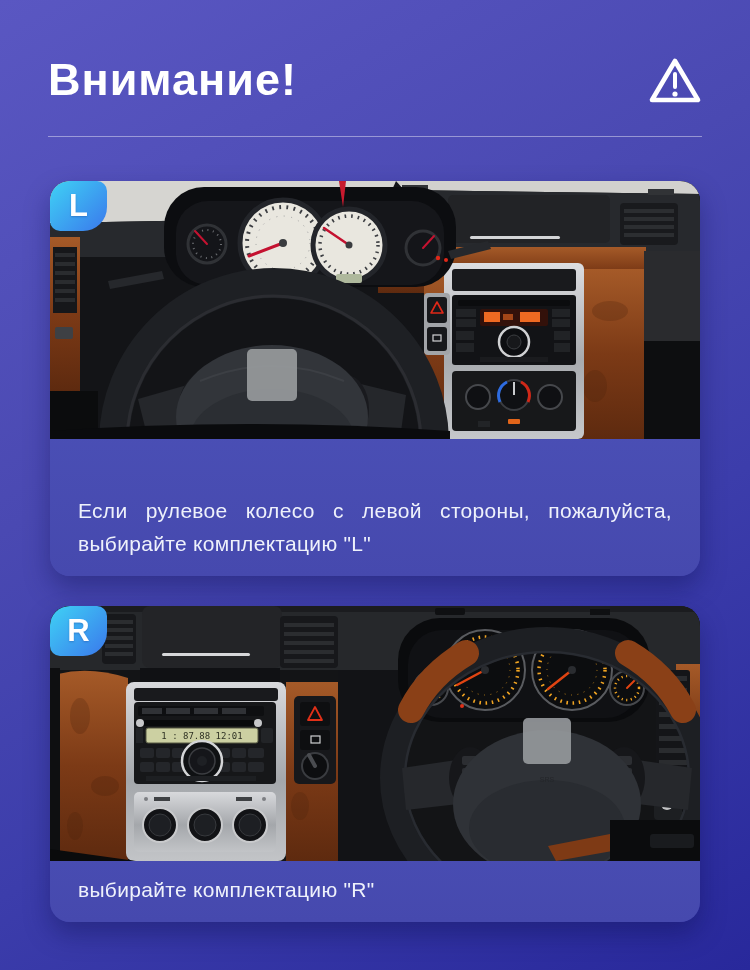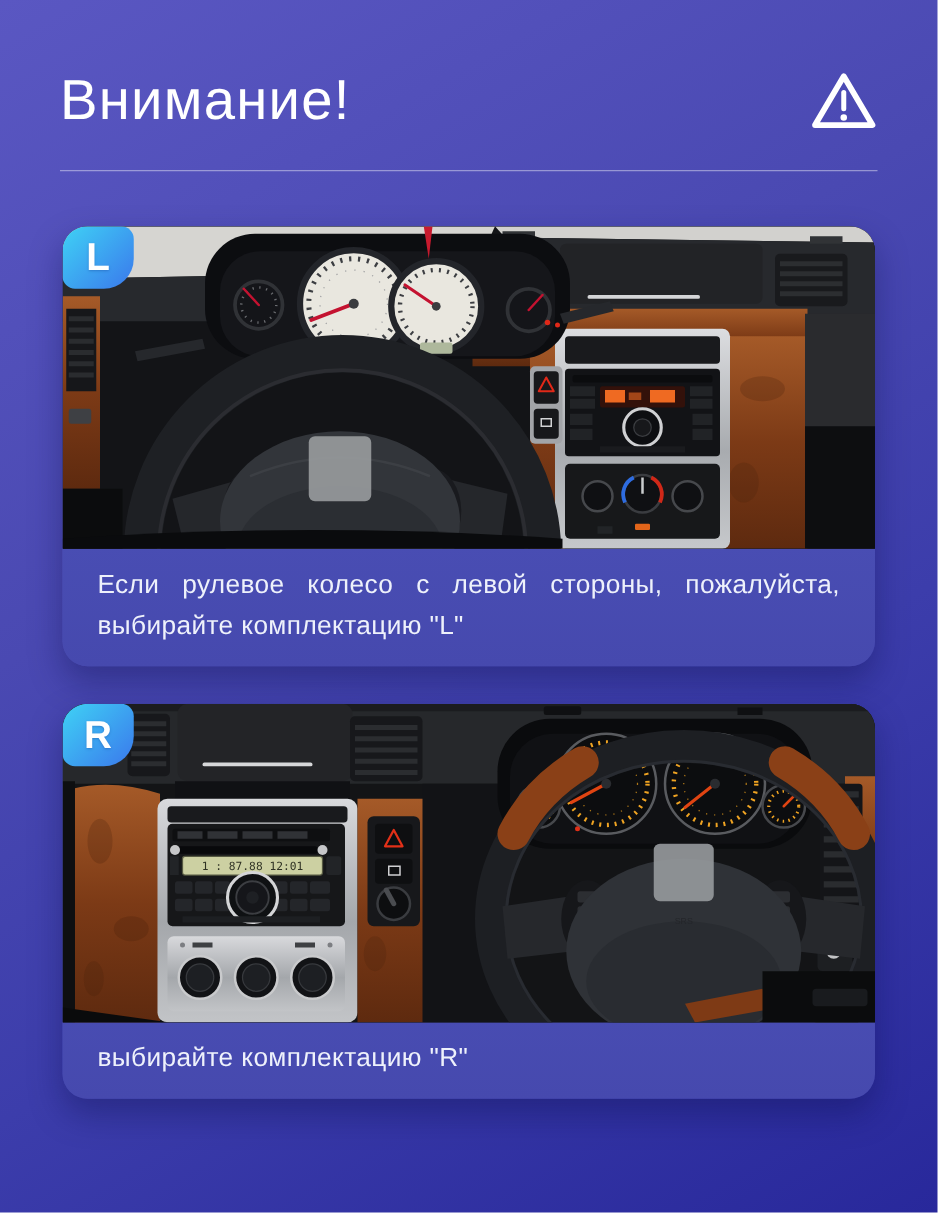--- a/index.html
+++ b/index.html
@@ -2,21 +2,21 @@
 <html style="--bg-start: #5a57c2; --bg-end: #28289b; --card-bg: #4649ae; --badge-a: #3fd2f5; --badge-b: #3a78ec;"><head>
 <meta charset="utf-8">
 <style>
   html,body{margin:0;padding:0;}
   body{
     width:750px;height:970px;overflow:hidden;
     font-family:"Liberation Sans","DejaVu Sans",sans-serif;
     background:linear-gradient(150deg,var(--bg-start,#5a57c2) 0%,#4a49b2 38%,#3c3dab 64%,var(--bg-end,#28289b) 100%);
   }
   .header{display:flex;align-items:center;justify-content:space-between;padding:54px 48px 0;}
-  .page-title{margin:0;font-size:45px;line-height:52px;font-weight:400;letter-spacing:1px;color:#ffffff;}
+  .page-title{margin:0;font-size:45px;line-height:52px;font-weight:700;letter-spacing:1px;color:#ffffff;}
   .warn-icon{width:54px;height:50px;flex:0 0 auto;}
   .divider{height:1px;background:rgba(255,255,255,.42);margin:30px 48px 0;}
   .card{
     margin:44px 50px 0;border-radius:20px;overflow:hidden;
     background:linear-gradient(180deg,#5058c0,var(--card-bg,#4649ae));
     box-shadow:0 12px 26px rgba(10,12,70,.35);
   }
   .card + .card{margin-top:30px;}
   .photo{position:relative;width:100%;overflow:hidden;background:#131417;}
   .photo-1{height:258px;}
@@ -24,21 +24,21 @@
   .photo svg{display:block;width:100%;height:100%;}
   .badge{
     position:absolute;top:0;left:0;width:57px;height:50px;
     display:flex;align-items:center;justify-content:center;
     background:linear-gradient(135deg,var(--badge-a,#3fd2f5) 0%,var(--badge-b,#3a78ec) 100%);
     border-radius:18px 10px 24px 10px;
     color:#ffffff;font-size:31px;font-weight:700;
     text-shadow:0 1px 2px rgba(20,60,140,.35);
   }
   .caption{padding:12px 28px 16px;color:#eef1fb;font-size:21px;line-height:33px;letter-spacing:.3px;}
-  .cap-l1{text-align:justify;text-align-last:justify;}
+  .cap-l1{text-align:justify;text-align-last:justify;margin-top:43px;}
   .cap-l2{text-align:left;}
 </style>
 </head>
 <body>
 
 <div class="header">
   <h1 class="page-title">Внимание!</h1>
   <svg class="warn-icon" viewBox="0 0 54 50">
     <polygon points="27,6 50,45 4,45" fill="none" stroke="#ffffff" stroke-width="4.6" stroke-linejoin="round"></polygon>
     <line x1="27" y1="19" x2="27" y2="32" stroke="#ffffff" stroke-width="4" stroke-linecap="round"></line>

